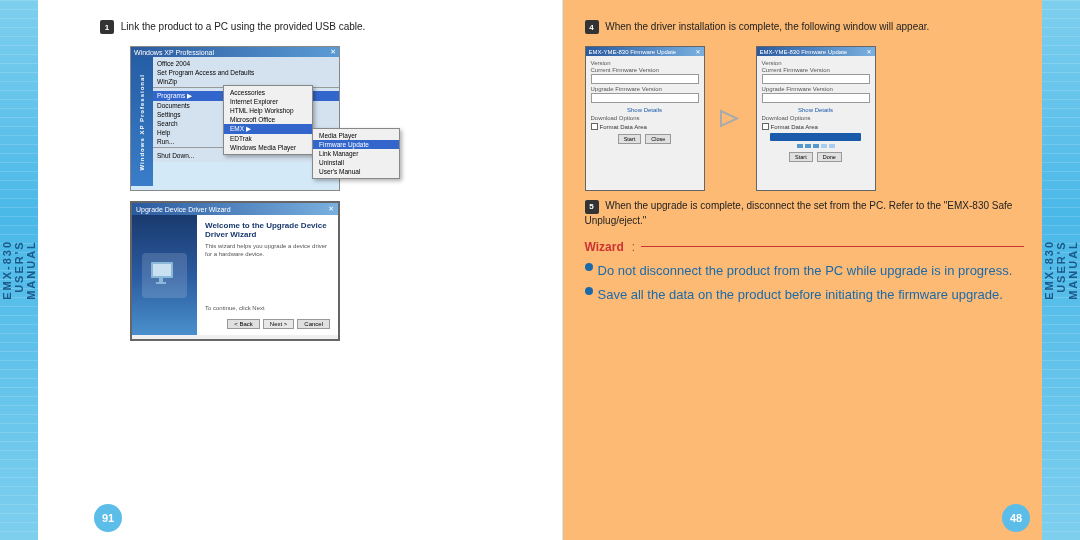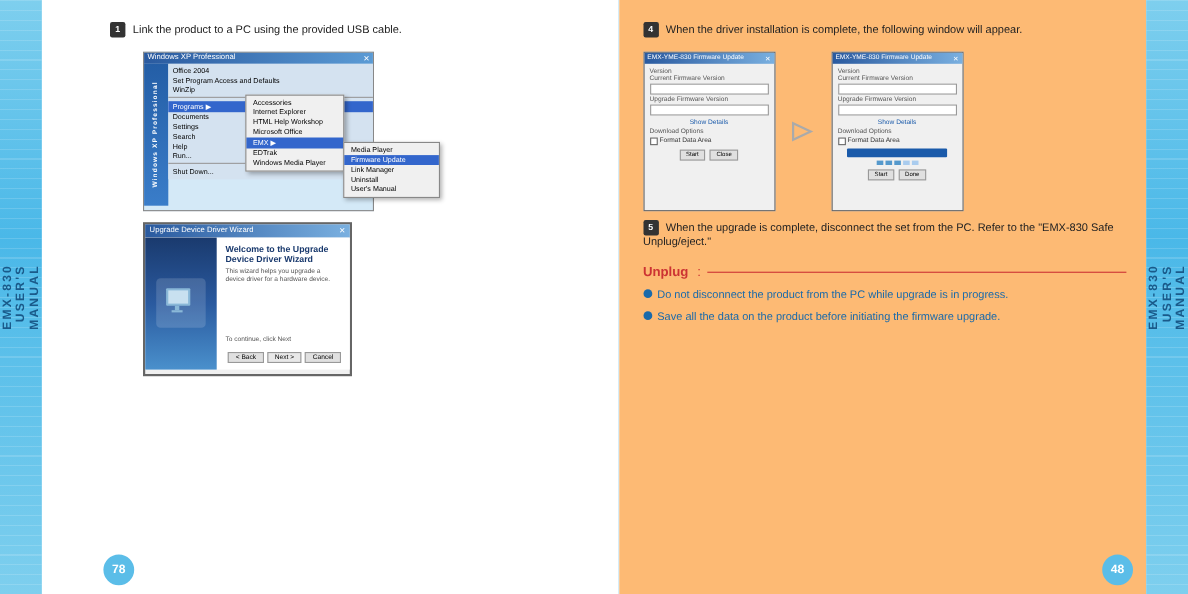--- a/index.html
+++ b/index.html
@@ -208,21 +208,21 @@
       white-space: nowrap;
     }
 
     .win-submenu-item.active {
       background: #3366cc;
       color: white;
     }
 
     
     .upgrade-wizard {
-      width: 190px;
+      width: 210px;
       height: 140px;
       background: #f0f0f0;
       border: 2px solid #666;
       margin: 6px 0 8px 30px;
       position: relative;
       font-size: 7px;
     }
 
     .wizard-titlebar {
       background: linear-gradient(to right, #2a5a9f, #7ab0e0);
@@ -399,21 +399,21 @@
     .notice-line {
       flex: 1;
       height: 1px;
       background: #cc3333;
     }
 
     .notice-item {
       display: flex;
       align-items: flex-start;
       margin-bottom: 6px;
-      font-size: 10px;
+      font-size: 13px;
       color: #1a6aaa;
       line-height: 1.4;
     }
 
     .notice-bullet {
       width: 8px;
       height: 8px;
       background: #1a6aaa;
       border-radius: 50%;
       margin-right: 5px;
@@ -514,21 +514,21 @@
             <div class="wizard-buttons">
               <button class="wizard-btn">&lt; Back</button>
               <button class="wizard-btn primary">Next &gt;</button>
               <button class="wizard-btn">Cancel</button>
             </div>
           </div>
         </div>
       </div>
 
 
-      <div class="page-number">78</div>
+      <div class="page-number">91</div>
     </div>
 
     <div class="right-page">
 
       <div class="step">
         <span class="step-number">4</span>
         <span class="step-text">When the driver installation is complete, the following window will appear.</span>
       </div>
 
       <div class="dialogs-row">
@@ -601,21 +601,21 @@
         </div>
       </div>
 
       <div class="step">
         <span class="step-number">5</span>
         <span class="step-text">When the upgrade is complete, disconnect the set from the PC. Refer to the "EMX-830 Safe Unplug/eject."</span>
       </div>
 
       <div class="notice-section">
         <div class="notice-header">
-          <span class="notice-title">Unplug</span>
+          <span class="notice-title">Wizard</span>
           <span style="font-size:12px; color:#cc3333; margin-right:6px;"> :</span>
           <div class="notice-line"></div>
         </div>
         <div class="notice-item">
           <div class="notice-bullet"></div>
           <span>Do not disconnect the product from the PC while upgrade is in progress.</span>
         </div>
         <div class="notice-item">
           <div class="notice-bullet"></div>
           <span>Save all the data on the product before initiating the firmware upgrade.</span>

